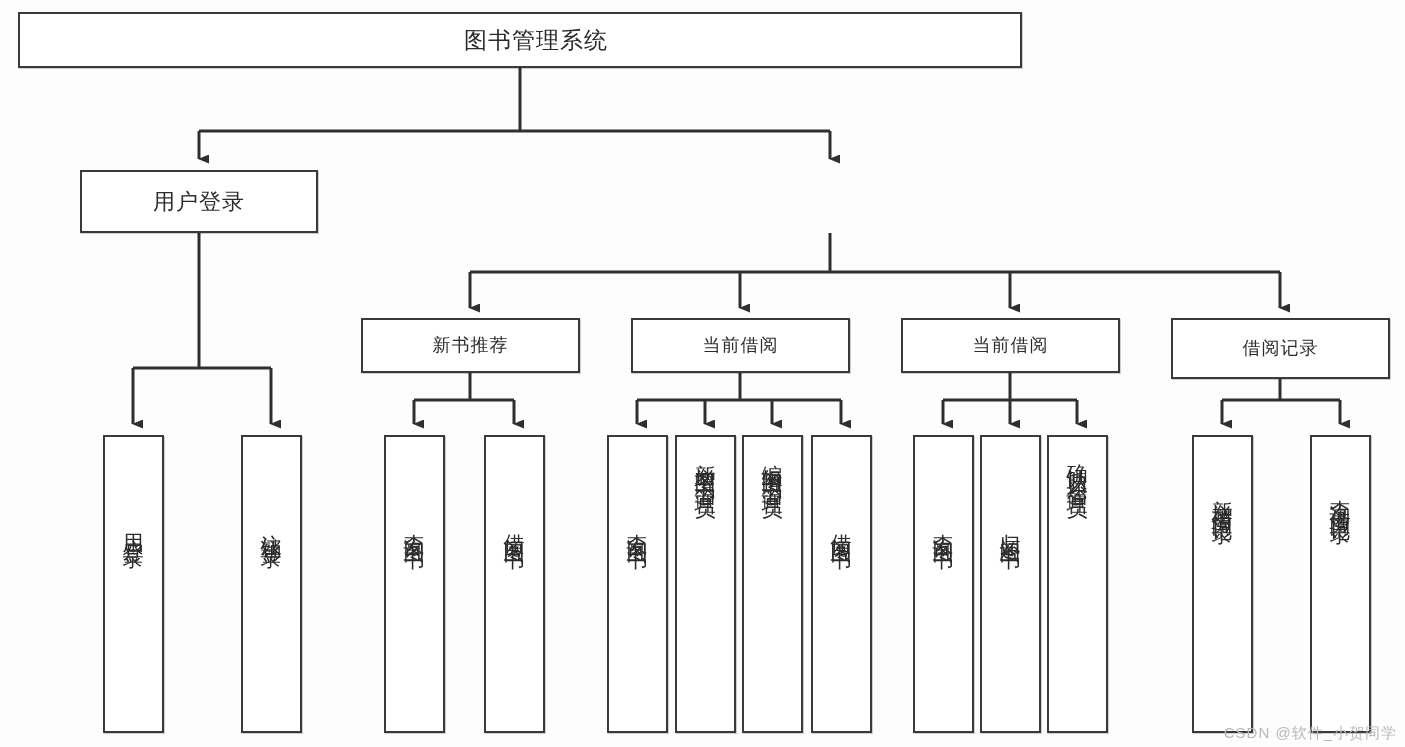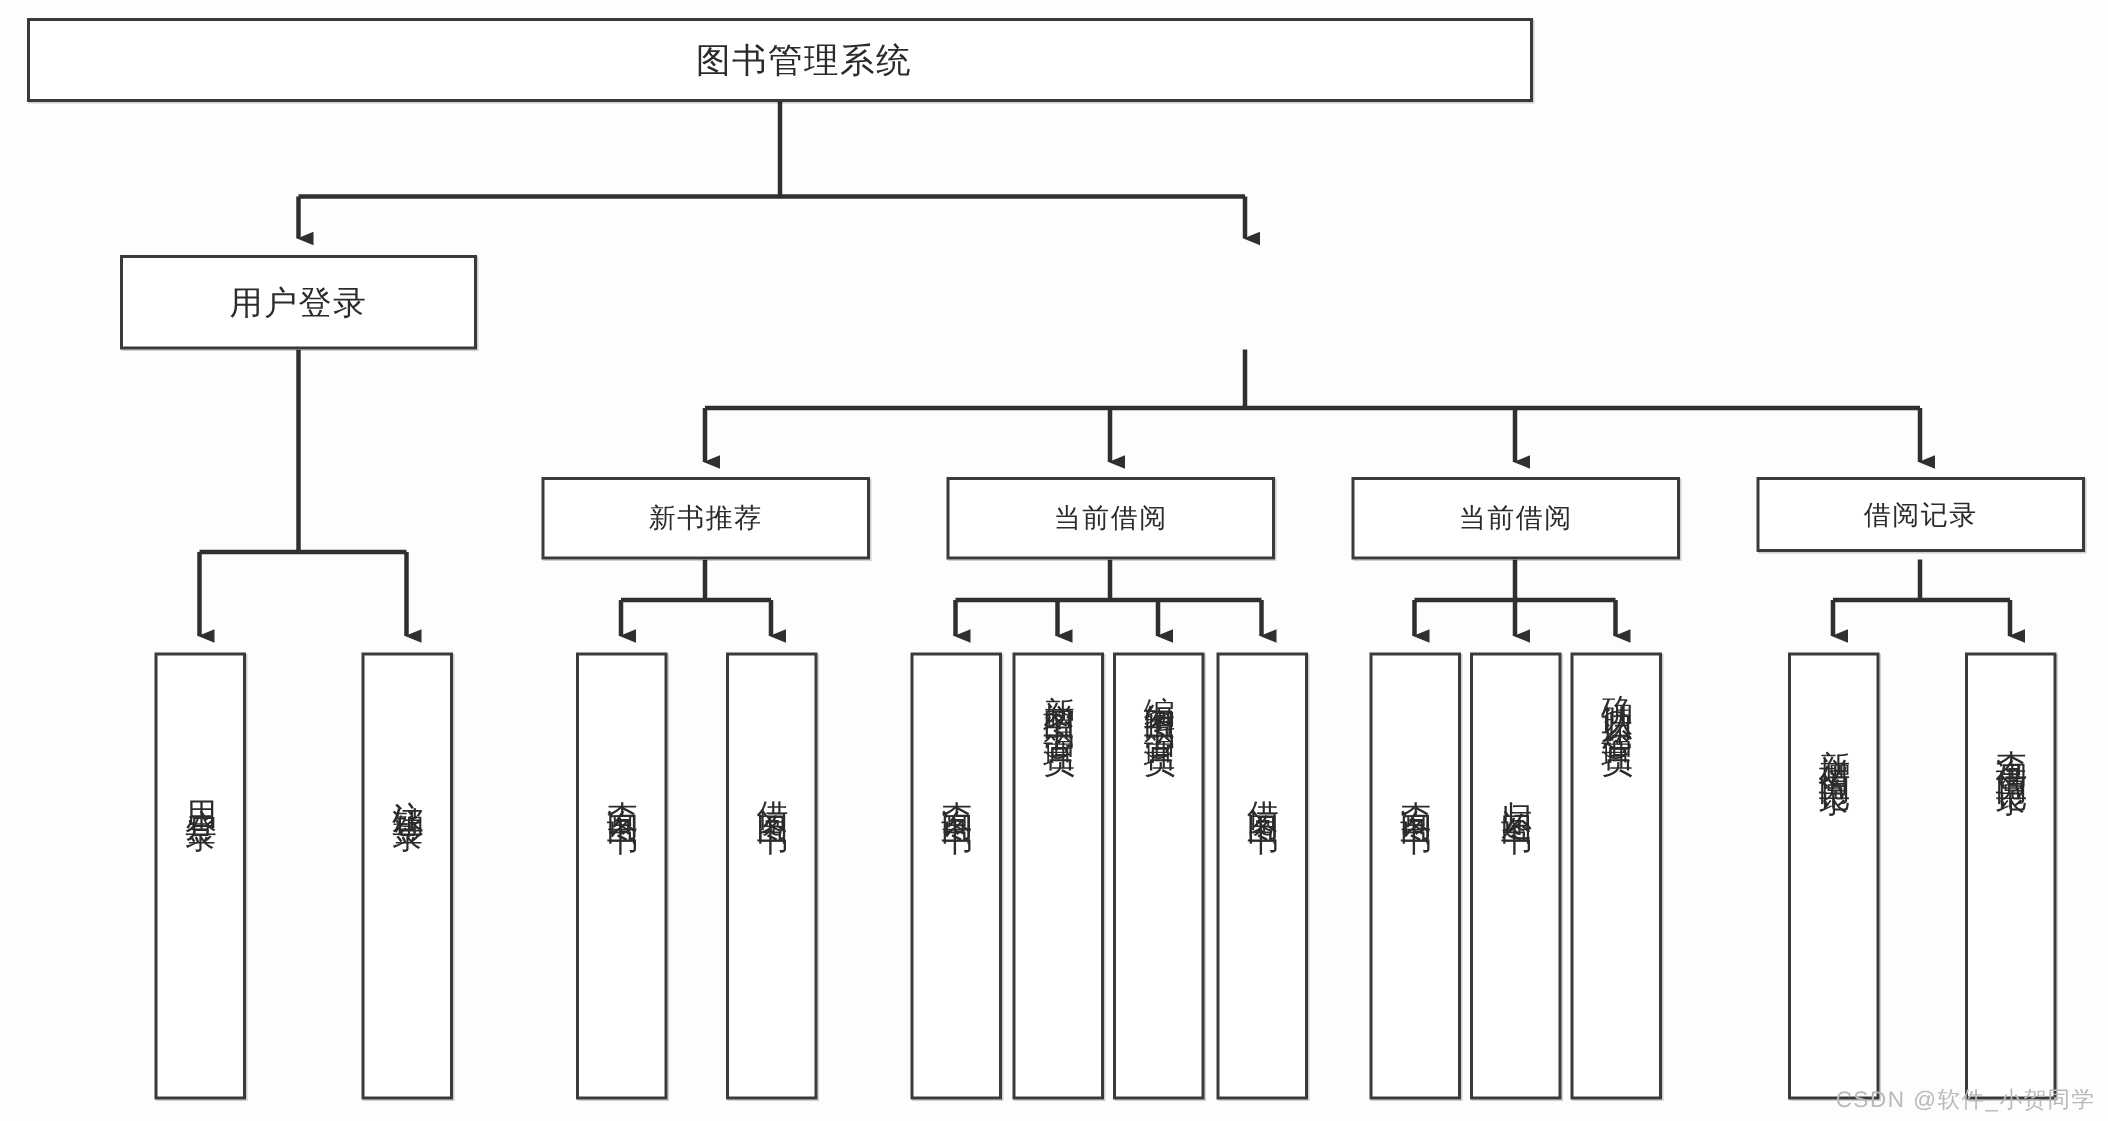--- a/index.html
+++ b/index.html
@@ -132,21 +132,21 @@
   </div>
 
   <div class="node lvl3" style="left:631px;top:318px;width:219px;height:55px;">
     <span class="lbl">当前借阅</span>
   </div>
 
   <div class="node lvl3" style="left:901px;top:318px;width:219px;height:55px;justify-content:center;">
     <span class="lbl">当前借阅</span>
   </div>
 
-  <div class="node lvl3" style="left:1171px;top:318px;width:219px;height:50px;">
+  <div class="node lvl3" style="left:1171px;top:318px;width:219px;height:61px;">
     <span class="lbl">借阅记录</span>
   </div>
 
   <div class="node leaf mid" style="left:103px;top:435px;width:61px;height:298px;">
     <span class="lbl">用户登录</span>
   </div>
 
   <div class="node leaf mid" style="left:241px;top:435px;width:61px;height:298px;">
     <span class="lbl">注销登录</span>
   </div>

